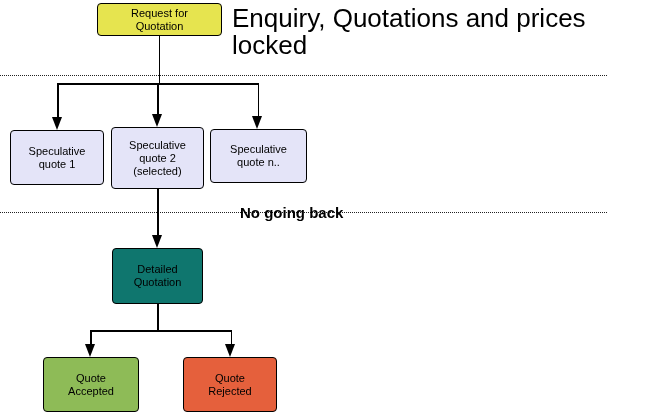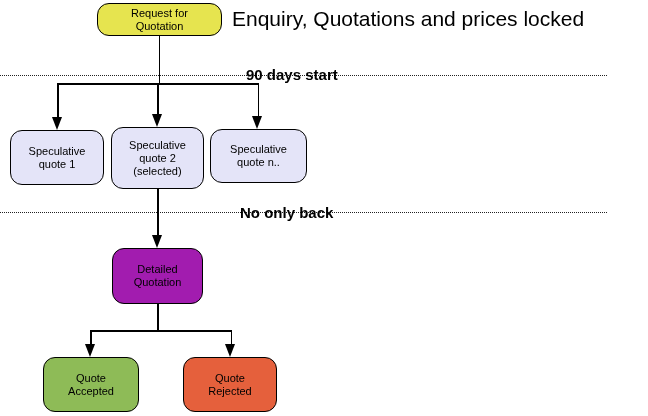--- a/index.html
+++ b/index.html
@@ -6,38 +6,38 @@
   body {
     width: 648px; height: 416px;
     background: #ffffff;
     font-family: "Liberation Sans", sans-serif;
     position: relative; overflow: hidden;
   }
   .stage { position: absolute; left: 0; top: 0; width: 648px; height: 416px; }
   .node {
     position: absolute;
     border: 1.5px solid #000;
-    border-radius: 12px;
+    border-radius: 4px;
     display: flex; align-items: center; justify-content: center;
     text-align: center;
     font-size: 11px; line-height: 13px; color: #000;
     box-sizing: border-box;
   }
   .node .lbl { white-space: pre-line; }
   .vline { position: absolute; width: 1.5px; background: #000; }
   .hline { position: absolute; height: 1.5px; background: #000; }
   .arrow {
     position: absolute; width: 0; height: 0;
     border-left: 5.5px solid transparent;
     border-right: 5.5px solid transparent;
     border-top: 13px solid #000;
   }
   .divider { position: absolute; left: 0; width: 607px; height: 0; border-top: 1px dotted #222; }
   .milestone { position: absolute; font-size: 15px; font-weight: bold; color: #000; white-space: nowrap; }
-  .annotation { position: absolute; font-size: 21px; line-height: 27px; color: #000; white-space: pre-line; }
+  .annotation { position: absolute; font-size: 26px; line-height: 27px; color: #000; white-space: pre-line; }
 </style>
 </head>
 <body>
 
 <div class="stage">
 
   <div class="divider" style="top:75px;"></div>
   <div class="divider" style="top:212px;"></div>
 
   <div class="vline" style="left:158.5px; top:36px; height:47px;"></div>
@@ -73,33 +73,32 @@
     <span class="lbl">Speculative
 quote 2
 (selected)</span>
   </div>
 
   <div class="node" style="left: 210px; top: 129px; width: 97px; height: 54px; background-color: rgb(228, 228, 248);">
     <span class="lbl">Speculative
 quote n..</span>
   </div>
 
-  <div class="node" style="left: 112px; top: 248px; width: 91px; height: 56px; background-color: #a21caf;">
+  <div class="node" style="left: 112px; top: 248px; width: 91px; height: 56px; background-color: #0f766e;">
     <span class="lbl">Detailed
 Quotation</span>
   </div>
 
   <div class="node" style="left: 43px; top: 357px; width: 96px; height: 55px; background-color: rgb(142, 187, 87);">
     <span class="lbl">Quote
 Accepted</span>
   </div>
 
   <div class="node" style="left: 183px; top: 357px; width: 94px; height: 55px; background-color: rgb(229, 96, 60);">
     <span class="lbl">Quote
 Rejected</span>
   </div>
 
-  <div class="milestone" style="left:246px; top:66px;">90 days start</div>
-  <div class="milestone" style="left:240px; top:204px;">No only back</div>
+  <div class="milestone" style="left:240px; top:204px;">No going back</div>
 
   <div class="annotation" style="left:232px; top:5px;">Enquiry, Quotations and prices locked</div>
 
 </div>
 
 </body></html>

